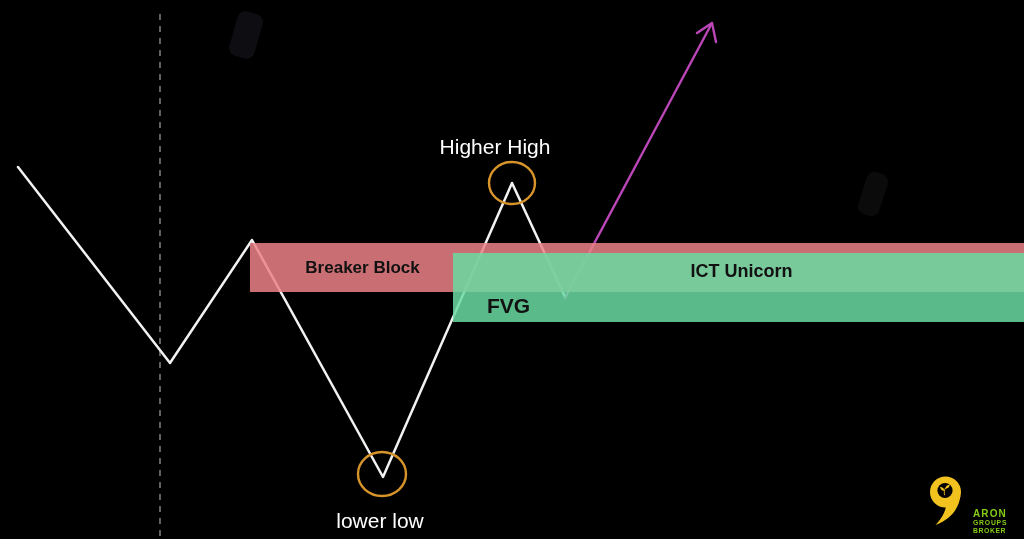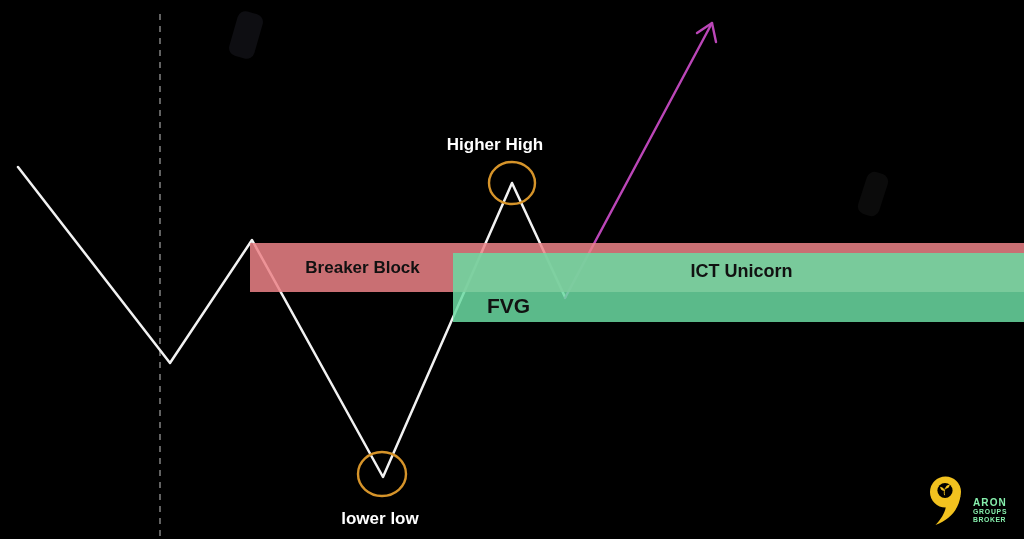--- a/index.html
+++ b/index.html
@@ -25,21 +25,21 @@
     display:flex; align-items:center; justify-content:center;
     padding-left:22px; box-sizing:border-box; font-size:17px;
   }
   .ict-label {
     position:absolute; left:0; right:20px; top:8px;
     text-align:center; font-size:18px;padding-left:26px;
   }
   .fvg-label { position:absolute; left:34px; bottom:4px; font-size:21px; }
 
   .float-label {
-    position:absolute; color:#fff; font-weight:bold; font-size:17px;
+    position:absolute; color:#fff; font-weight:normal; font-size:21px;
     text-align:center; width:160px;
   }
   .hh-label { left:415px; top:135px; }
   .ll-label { left:300px; top:509px; }
 
   .logo { position:absolute; left:928px; top:474px; width:86px; height:58px; }
   .logo-mark { position:absolute; left:0; top:2px; }
   .logo-text { position:absolute; left:45px; top:24px; color:#f2c21f; font-weight:bold; }
   .logo-line1 { font-size:10px;  line-height:10px; letter-spacing:1.1px; }
   .logo-line2 { font-size:6.8px; line-height:8px;  letter-spacing:0.8px; }
@@ -79,20 +79,20 @@
 
   <div class="logo">
     <svg class="logo-mark" width="36" height="52" viewBox="0 0 36 52">
       <circle cx="17.5" cy="16" r="15.5" fill="#f2c21f"></circle>
       <path d="M32.5 20 C30.5 33 23 43 7.5 49 C15 41 18 34 18.3 27.5 Z" fill="#f2c21f"></path>
       <circle cx="17" cy="14.5" r="7.6" fill="#000"></circle>
       <path d="M16.6 19.2 C15.9 16.6 16.3 13.8 17.7 11.6" stroke="#f2c21f" stroke-width="0.9" fill="none"></path>
       <path d="M16.3 15 C13.7 14.8 12.3 13.1 12.1 10.8 C14.7 11 16.2 12.6 16.4 15 Z" fill="#f2c21f"></path>
       <path d="M17.4 12.8 C17.6 10.4 19.2 8.8 21.8 8.6 C21.6 11.1 20 12.6 17.5 12.9 Z" fill="#f2c21f"></path>
     </svg>
-    <div class="logo-text" style="color: #86efac;">
+    <div class="logo-text" style="color: #84cc16; margin-top: 11px;">
       <div class="logo-line1">ARON</div>
       <div class="logo-line2">GROUPS</div>
       <div class="logo-line3">BROKER</div>
     </div>
   </div>
 
 </div>
 
 </body></html>

